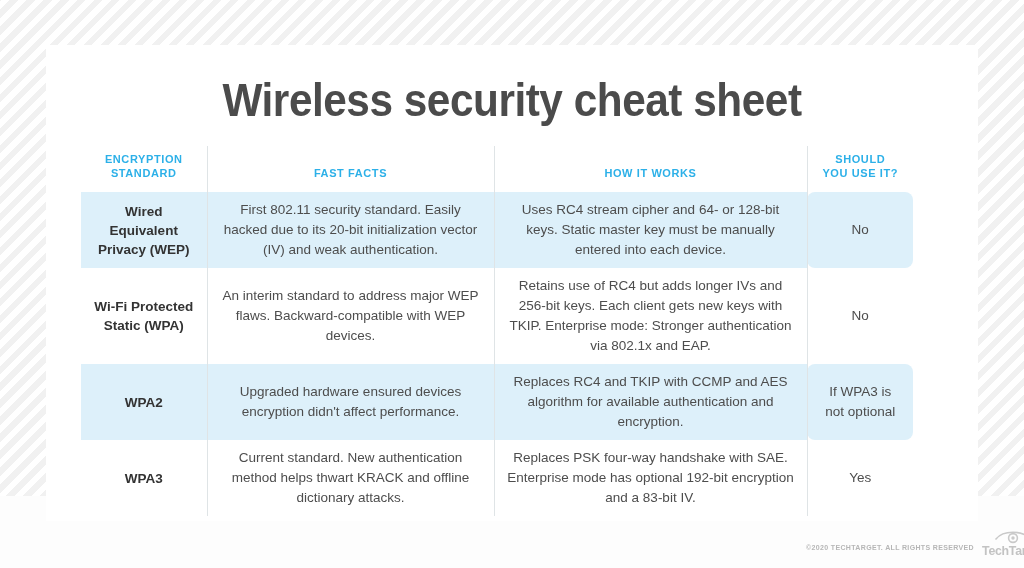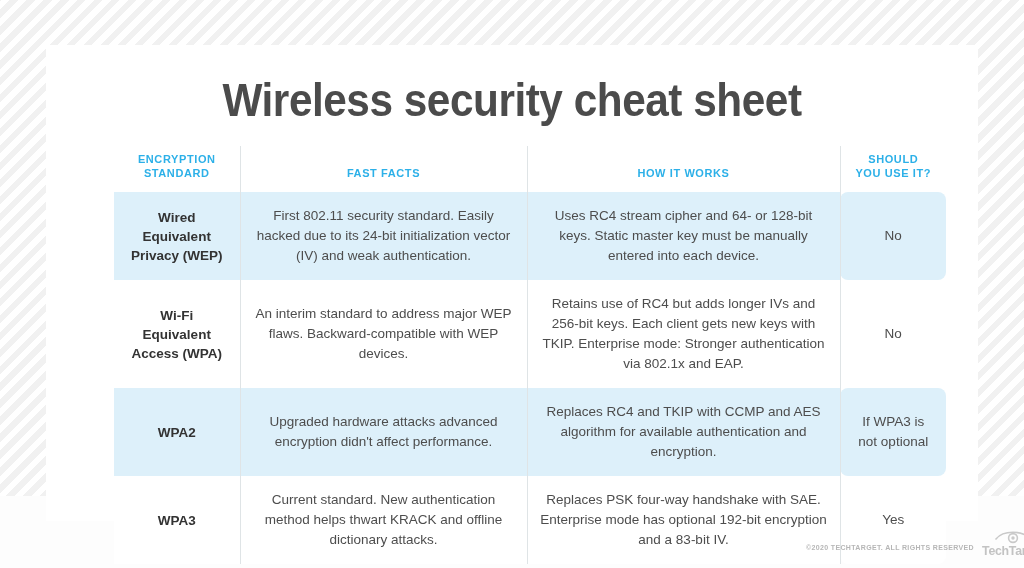--- a/index.html
+++ b/index.html
@@ -51,21 +51,21 @@
     font-size: 46px;
     letter-spacing: -0.5px;
     transform: scaleX(0.92);
     transform-origin: 50% 50%;
     white-space: nowrap;
   }
 
   
   #table {
     position: absolute;
-    left: 68px;      
+    left: 35px;      
     top: 101px;      
     width: 832px;
     border-collapse: collapse;
     table-layout: fixed;
   }
 
   #table col.c-std   { width: 126px; }
   #table col.c-fast  { width: 287px; }
   #table col.c-how   { width: 313px; }
   #table col.c-use   { width: 106px; }
@@ -84,21 +84,21 @@
     border-right: 1px solid #dfe4e6;
   }
   #table th:last-child { border-right: none; }
 
   #table td {
     font-size: 13.5px;
     line-height: 20px;
     color: #4d4d4d;
     text-align: center;
     vertical-align: middle;
-    padding: 14px 12px;
+    padding: 8px 12px;
     border-right: 1px solid #dfe4e6;
   }
   #table td:last-child { border-right: none; border-radius: 8px; }
 
   #table td.std-cell {
     font-weight: bold;
     color: #333333;
     font-size: 13.5px;
     line-height: 19px;
   }
@@ -182,33 +182,33 @@
           </th>
           <th>
             <span>SHOULD</span><br>
             <span>YOU USE IT?</span>
           </th>
         </tr>
       </thead>
       <tbody>
         <tr class="row-alt">
           <td class="std-cell">Wired Equivalent Privacy (WEP)</td>
-          <td>First 802.11 security standard. Easily hacked due to its 24-bit initialization vector (IV) and weak authentication.</td>
+          <td>First 802.11 security standard. Easily hacked due to its 20-bit initialization vector (IV) and weak authentication.</td>
           <td>Uses RC4 stream cipher and 64- or 128-bit keys. Static master key must be manually entered into each device.</td>
           <td>No</td>
         </tr>
         <tr class="row-plain">
-          <td class="std-cell">Wi-Fi Equivalent Access (WPA)</td>
+          <td class="std-cell">Wi-Fi Protected Static (WPA)</td>
           <td>An interim standard to address major WEP flaws. Backward-compatible with WEP devices.</td>
           <td>Retains use of RC4 but adds longer IVs and 256-bit keys. Each client gets new keys with TKIP. Enterprise mode: Stronger authentication via 802.1x and EAP.</td>
           <td>No</td>
         </tr>
         <tr class="row-alt">
           <td class="std-cell">WPA2</td>
-          <td>Upgraded hardware attacks advanced encryption didn't affect performance.</td>
+          <td>Upgraded hardware ensured devices encryption didn't affect performance.</td>
           <td>Replaces RC4 and TKIP with CCMP and AES algorithm for available authentication and encryption.</td>
           <td>If WPA3 is not optional</td>
         </tr>
         <tr class="row-plain">
           <td class="std-cell">WPA3</td>
           <td>Current standard. New authentication method helps thwart KRACK and offline dictionary attacks.</td>
           <td>Replaces PSK four-way handshake with SAE. Enterprise mode has optional 192-bit encryption and a 83-bit IV.</td>
           <td>Yes</td>
         </tr>
       </tbody>

